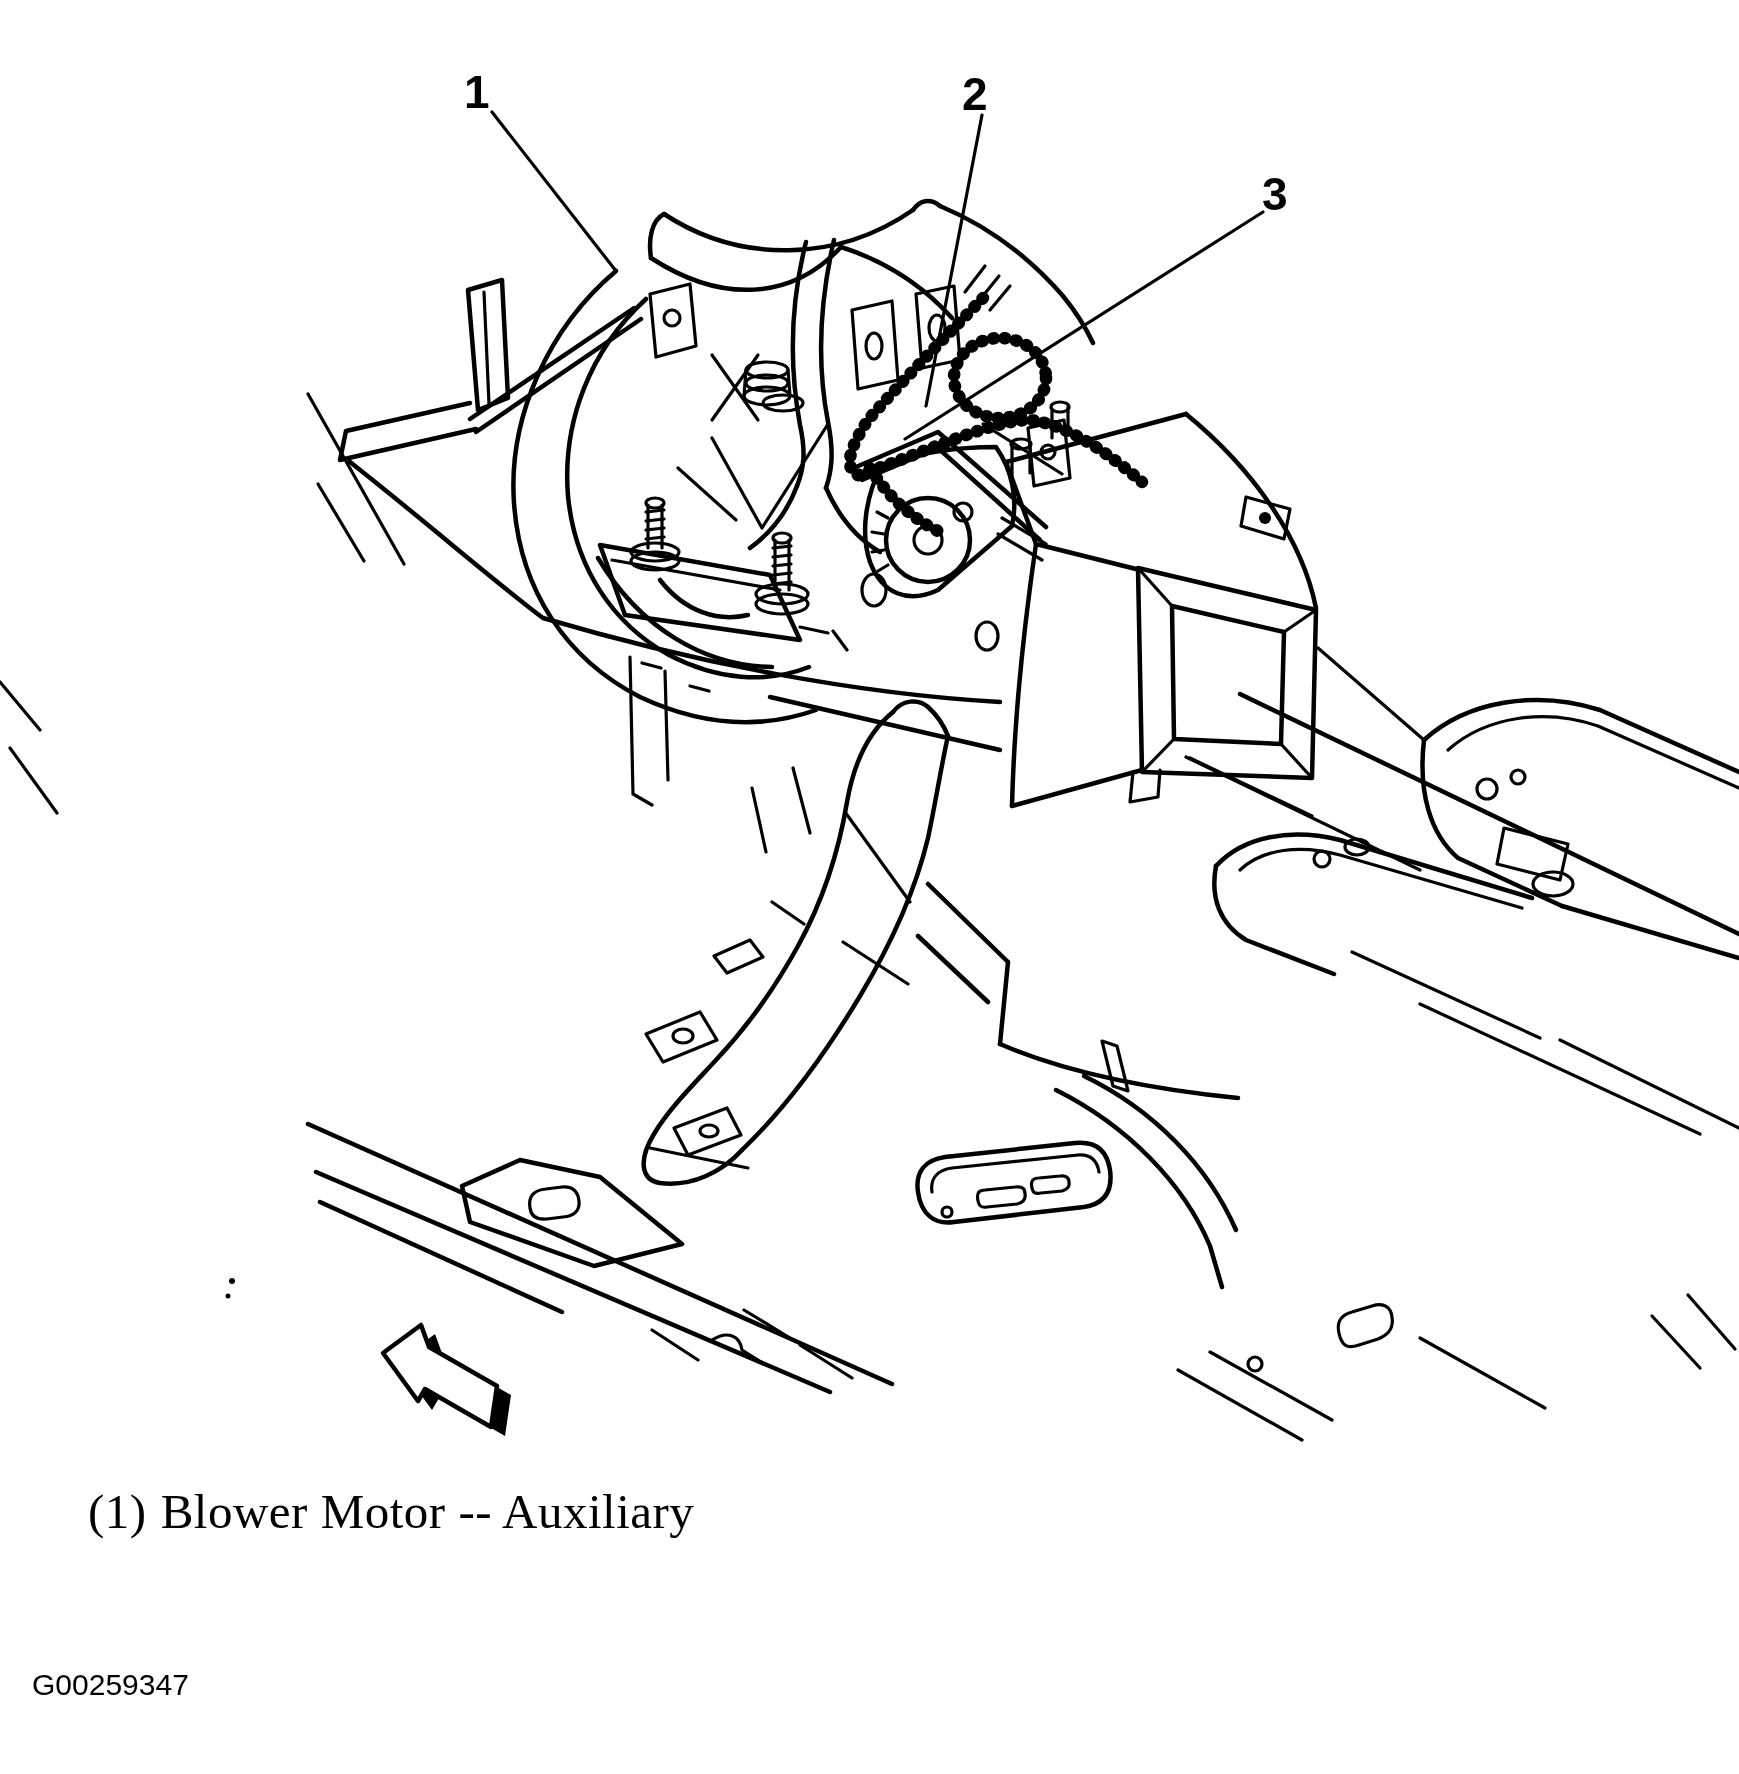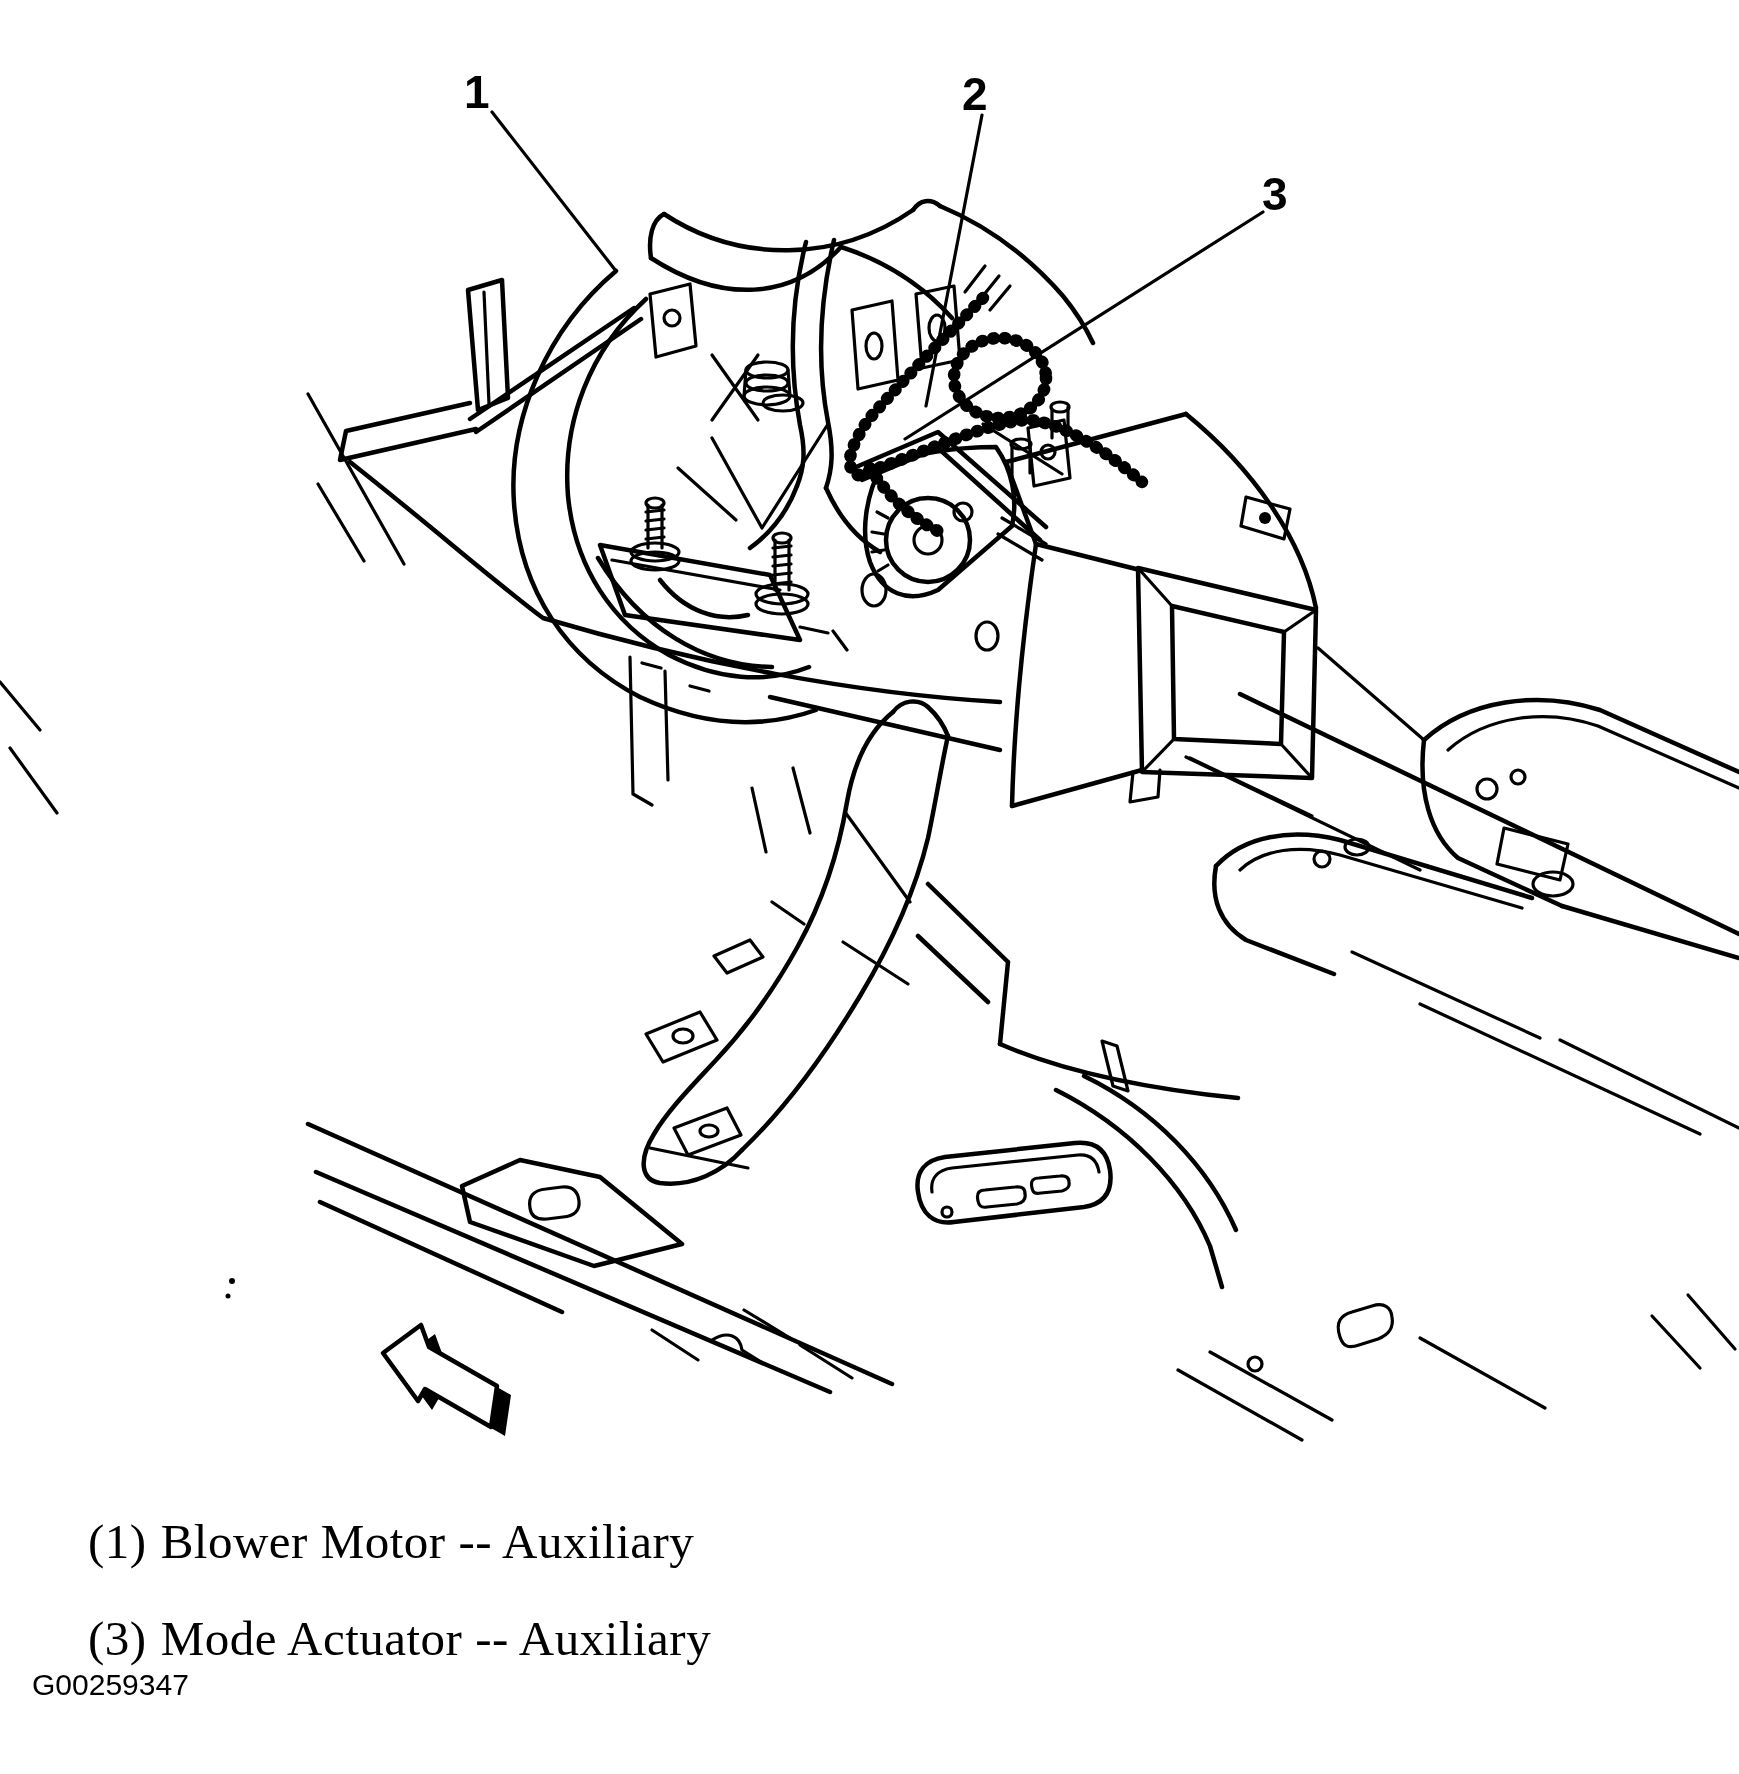--- a/index.html
+++ b/index.html
@@ -11,21 +11,21 @@
   .s{fill:none;stroke:#000;stroke-width:4.5;stroke-linecap:round;stroke-linejoin:round;}
   .t{stroke-width:3.2;}
   .u{stroke-width:2.2;}
   .bead{stroke-width:12.5;stroke-dasharray:1 10.5;stroke-linecap:round;}
   .blk{fill:#000;stroke:none;}
   .wht{fill:#fff;stroke:#000;stroke-width:4.5;stroke-linejoin:round;}
   .num{fill:#000;stroke:none;font-family:"Liberation Sans",sans-serif;
        font-size:46px;font-weight:700;}
   
   #legend{position:absolute;left:88px;top:1478px;}
-  .legend-line{font-size:49px;line-height:67px;white-space:nowrap;letter-spacing:0.5px;margin-top:30px;}
+  .legend-line{font-size:49px;line-height:67px;white-space:nowrap;letter-spacing:0.5px;}
   .legend-ref{margin-right:14px;}
   #figure-id{position:absolute;left:32px;top:1668px;
              font-family:"Liberation Sans",sans-serif;font-size:30px;text-align:center;}
 </style>
 </head>
 <body>
 
 <div id="page">
 
 <svg id="art" width="1739" height="1774" viewBox="0 0 1739 1774" xmlns="http://www.w3.org/2000/svg">
@@ -238,20 +238,17 @@
     <circle class="blk" cx="232" cy="1281" r="3"></circle>
     <circle class="blk" cx="228" cy="1296" r="2.5"></circle>
   </g>
 
 </svg>
 
   <div id="legend">
     <div class="legend-line">
       <span class="legend-ref">(1)</span><span>Blower Motor -- Auxiliary</span>
     </div>
-    <div class="legend-line">
-      <span class="legend-ref">(3)</span><span>Mode Actuator -- Auxiliary</span>
-    </div>
   </div>
 
   <div id="figure-id">G00259347</div>
 
 </div>
 
 </body></html>

